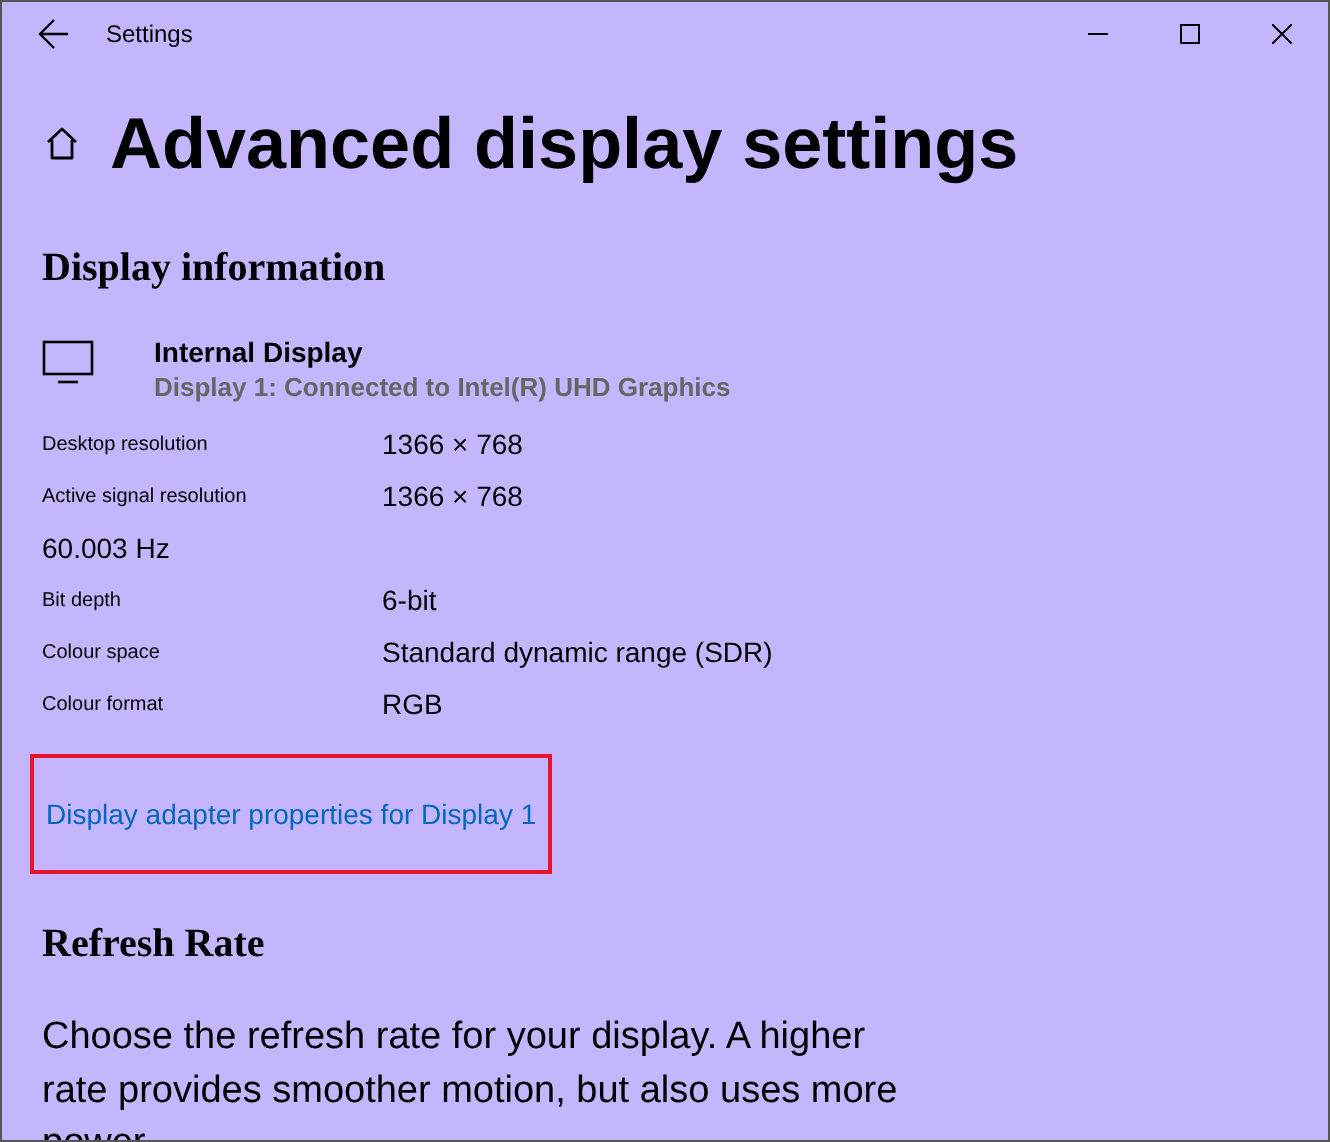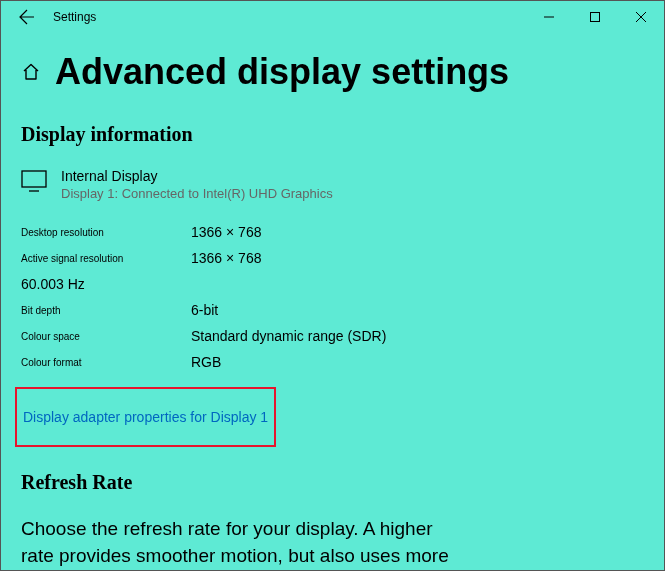--- a/index.html
+++ b/index.html
@@ -12,21 +12,21 @@
       overflow: hidden;
       font-size: 14px;
     }
     .window {
       border: 1px solid #555;
       border-top: 1px solid #555;
       width: 665px;
       height: 571px;
       display: flex;
       flex-direction: column;
-      background: #5eead4;
+      background: #c4b5fd;
     }
     .titlebar {
       height: 32px;
       display: flex;
       align-items: center;
       padding-left: 6px;
     }
     .titlebar .back-btn {
       width: 40px;
       height: 32px;
@@ -73,22 +73,23 @@
     }
     h2.section {
       font-size: 20px;
       font-weight: 600;
       margin-bottom: 22px;
       font-family: Liberation Serif, serif;
     }
     .display-block {
       display: flex;
       align-items: flex-start;
-      gap: 14px;
-      margin-bottom: 18px;
+      gap: 30px;
+      margin-bottom: 8px;
+      font-weight: bold;
     }
     .display-block .monitor-icon {
       margin-top: 2px;
     }
     .display-block .name {
       font-size: 14px;
       color: #000;
       margin-bottom: 2px;
     }
     .display-block .conn {

